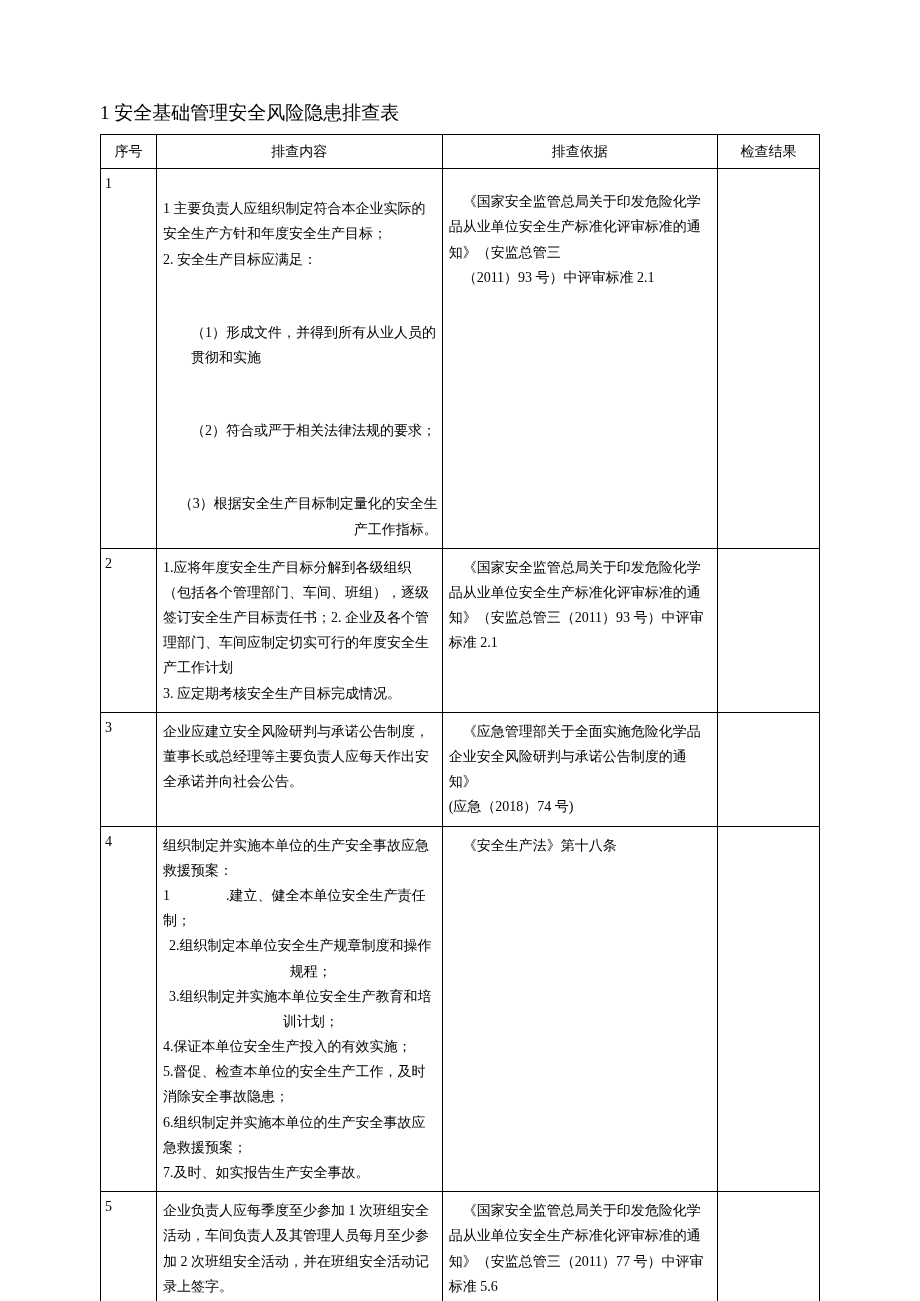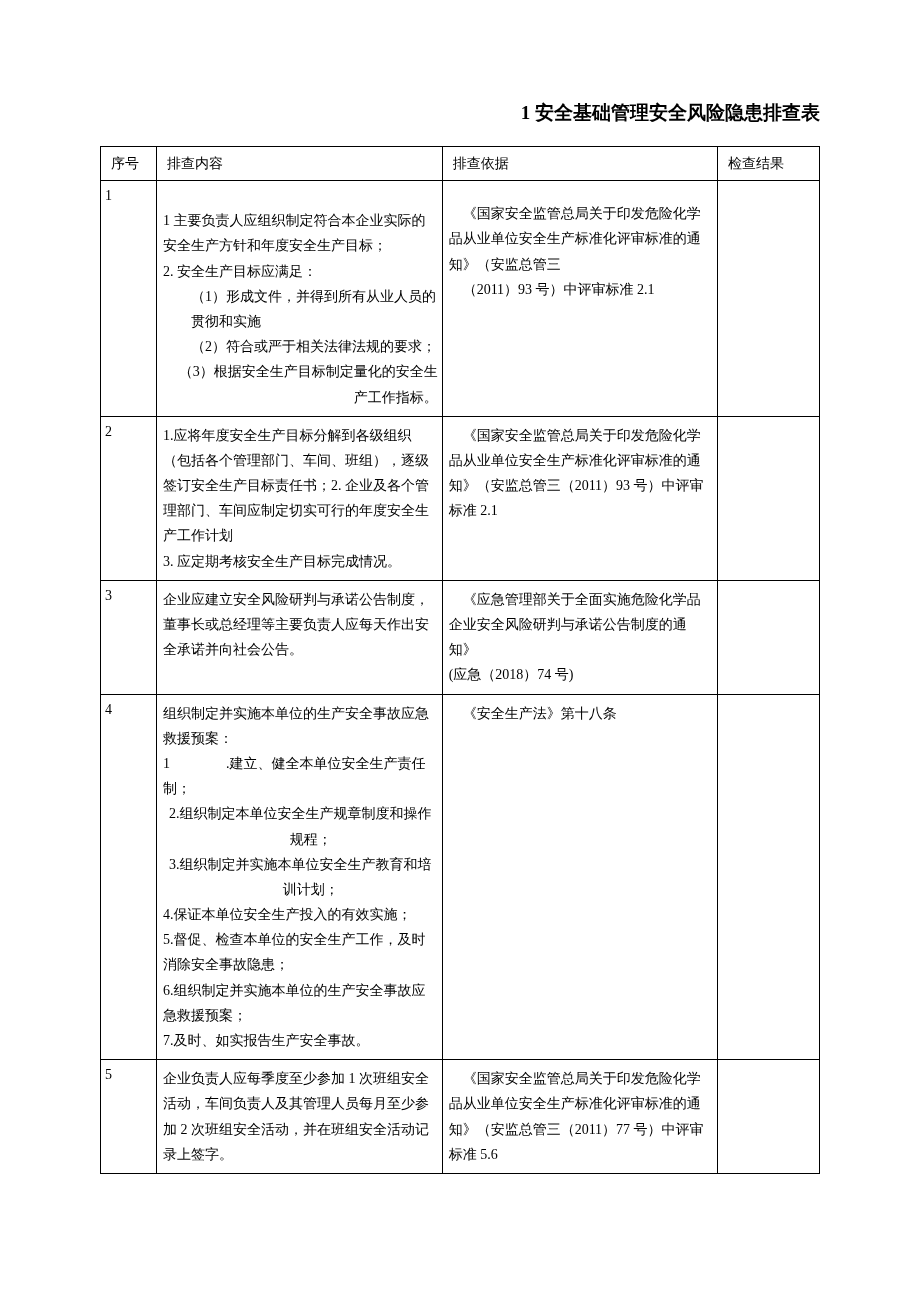--- a/index.html
+++ b/index.html
@@ -6,63 +6,64 @@
     font-family: "SimSun", "宋体", serif;
     background: #ffffff;
     margin: 0;
     padding: 100px 100px 150px 100px;
     width: 920px;
     box-sizing: border-box;
     font-size: 14px;
     color: #000;
   }
   h1 {
-    text-align: right;
+    text-align: left;
     font-size: 19px;
-    font-weight: bold;
-    margin: 0 0 20px 0;
+    font-weight: normal;
+    margin: 0 0 8px 0;
   }
   table {
     border-collapse: collapse;
     width: 100%;
     table-layout: fixed;
   }
   th, td {
     border: 1px solid #000;
     vertical-align: top;
     padding: 2px 4px;
     font-size: 14px;
     line-height: 1.8;
     font-weight: normal;
     text-align: left;
     word-break: break-word;
   }
   th {
-    padding: 4px 10px;
+    text-align: center;
+    padding: 4px 4px;
   }
   .col-seq   { width: 55px; }
   .col-cont  { width: 280px; }
   .col-basis { width: 270px; }
   .col-res   { width: 100px; }
   .section-row td {
     text-align: center;
     padding: 4px 2px;
   }
   .seq-cell {
     vertical-align: top;
     padding-left: 4px;
   }
   .content-cell {
     padding: 6px 4px 6px 6px;
   }
   .basis-cell {
     padding: 6px 4px 6px 6px;
   }
   .indent1 { padding-left: 1.5em; text-indent: -1.5em; text-align: center; }
-  .sub { padding-left: 2em; }
+  .sub { padding-left: 2em; margin-top: 48px; }
 </style>
 </head>
 <body>
 
 <h1>1 安全基础管理安全风险隐患排查表</h1>
 
 <table>
   <colgroup>
     <col class="col-seq">
     <col class="col-cont">

